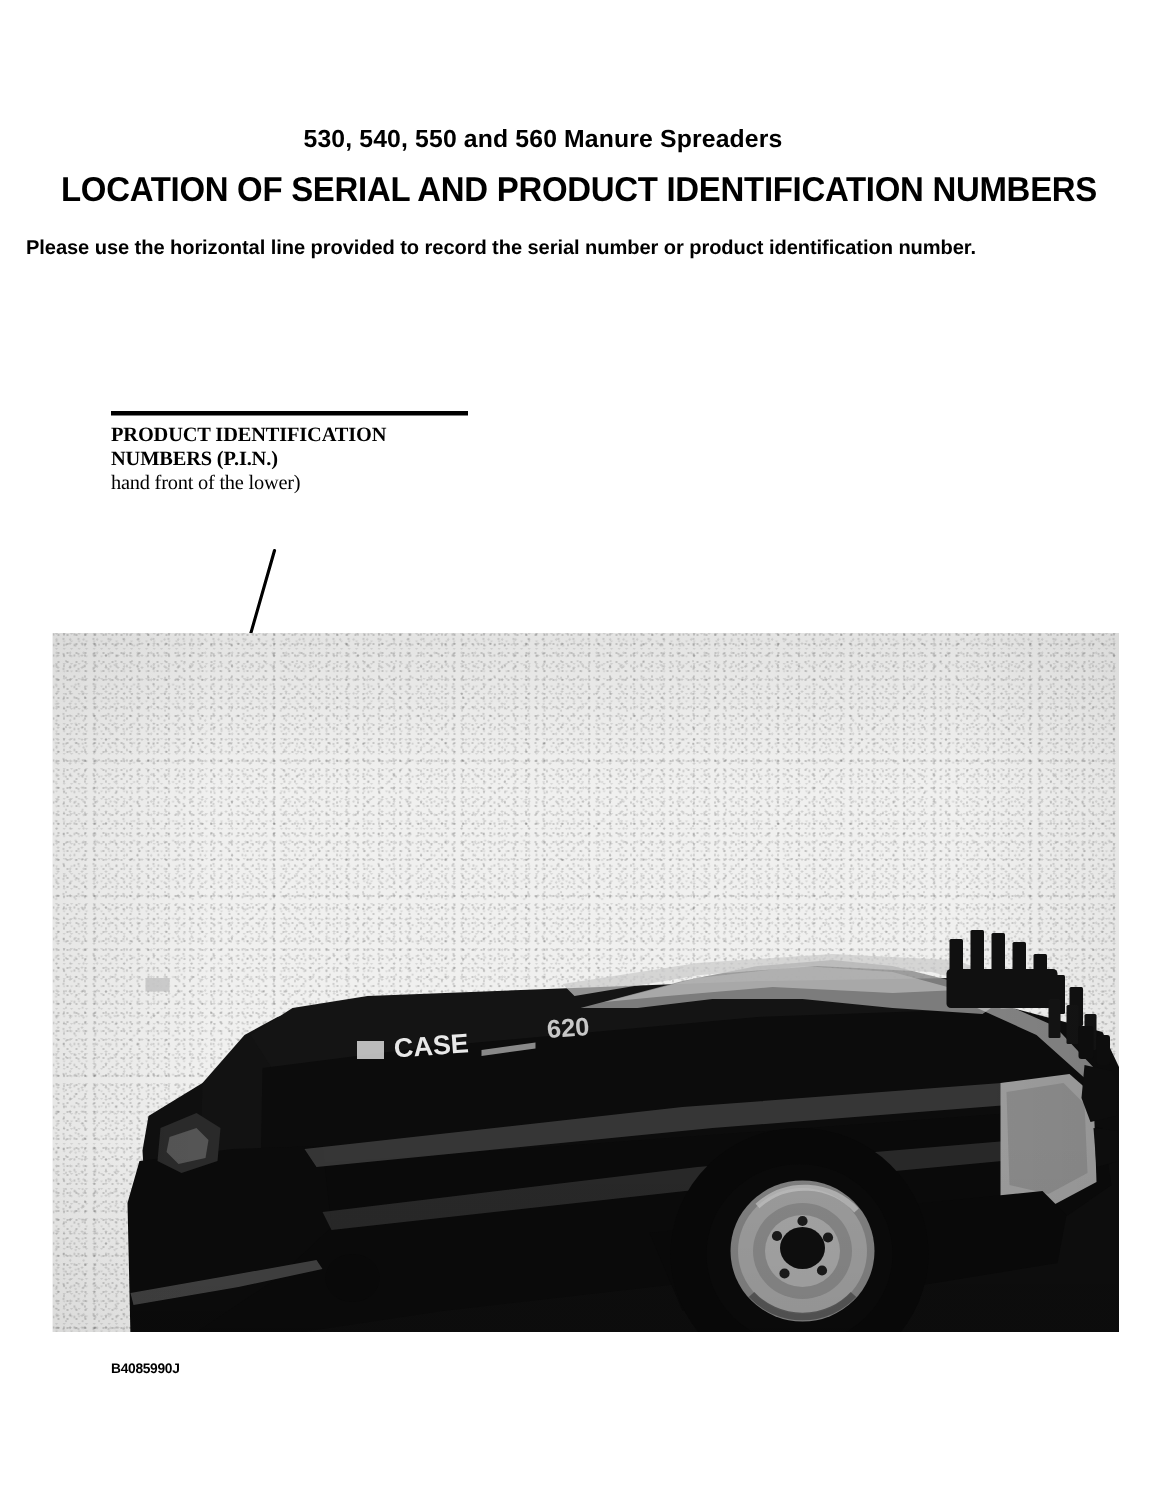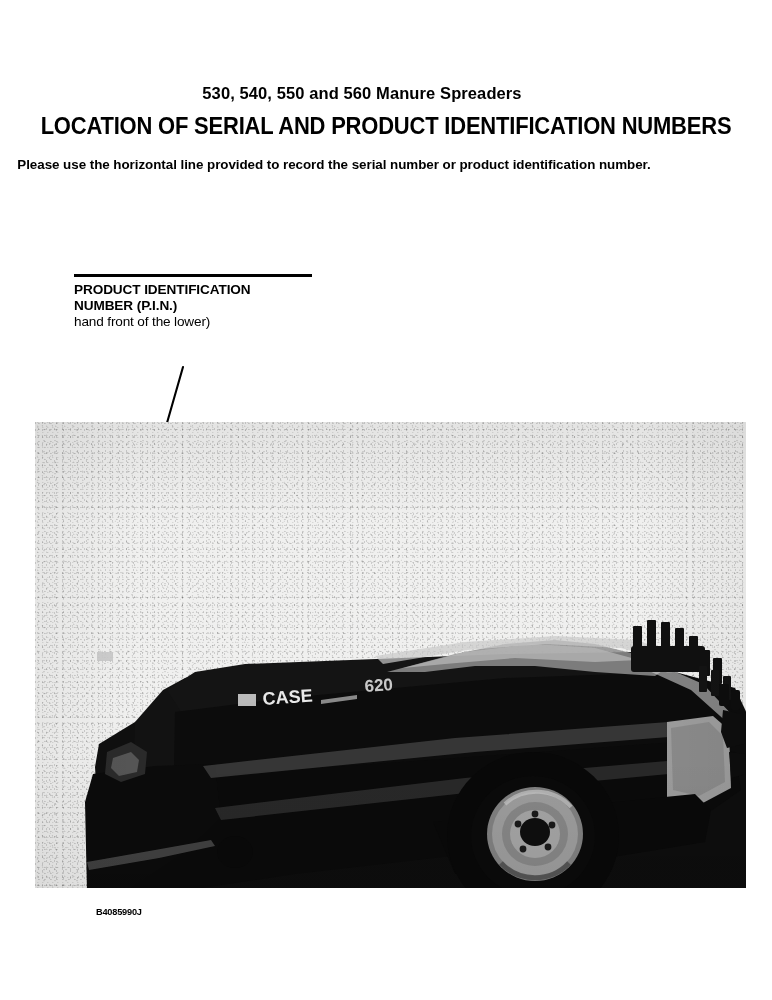--- a/index.html
+++ b/index.html
@@ -57,20 +57,21 @@
     letter-spacing: -0.05px;
     white-space: nowrap;
   }
 
   
   .callout {
     position: absolute;
     left: 74px;
     top: 274px;
     width: 262px;
+    font-family: Liberation Serif, serif;
   }
   .callout-rule {
     width: 238px;
     height: 2.5px;
     background: #000;
     margin: 0 0 5px 0;
   }
   .callout-line {
     font-size: 13.6px;
     line-height: 16.3px;
@@ -139,21 +140,21 @@
   }
   .badge-text {
     font-family: "Liberation Sans", sans-serif;
     font-weight: 700;
     fill: #e8e8e8;
   }
 
   
   .footer-code {
     position: absolute;
-    left: 96px;
+    left: 74px;
     top: 907px;
     font-size: 9.2px;
     font-weight: 700;
     letter-spacing: -0.2px;
     white-space: nowrap;
   }
 </style>
 </head>
 <body>
 
@@ -161,21 +162,21 @@
 
   <div class="model-line">530, 540, 550 and 560 Manure Spreaders</div>
 
   <div class="main-heading">LOCATION OF SERIAL AND PRODUCT IDENTIFICATION NUMBERS</div>
 
   <div class="instruction">Please use the horizontal line provided to record the serial number or product identification number.</div>
 
   <div class="callout">
     <div class="callout-rule"></div>
     <div class="callout-line strong">PRODUCT IDENTIFICATION</div>
-    <div class="callout-line strong">NUMBER (P.I.N.)</div>
+    <div class="callout-line strong">NUMBERS (P.I.N.)</div>
     <div class="callout-line normal">hand front of the lower)</div>
   </div>
 
   <svg class="leader-svg" viewBox="0 0 130 320">
     <line x1="103" y1="12" x2="22" y2="295" stroke="#000" stroke-width="2.1" stroke-linecap="round"></line>
     <polygon points="20,305 13.5,286 28.5,289" fill="#000"></polygon>
   </svg>
 
   <div class="photo">
     <div class="photo-grain"></div>

